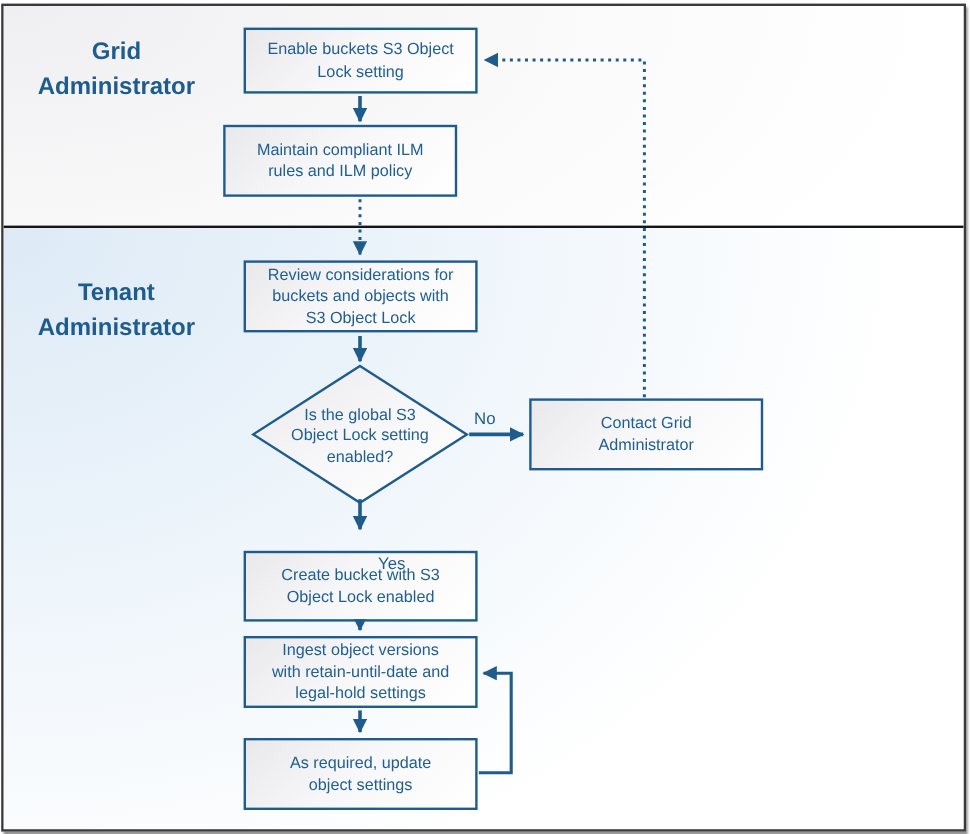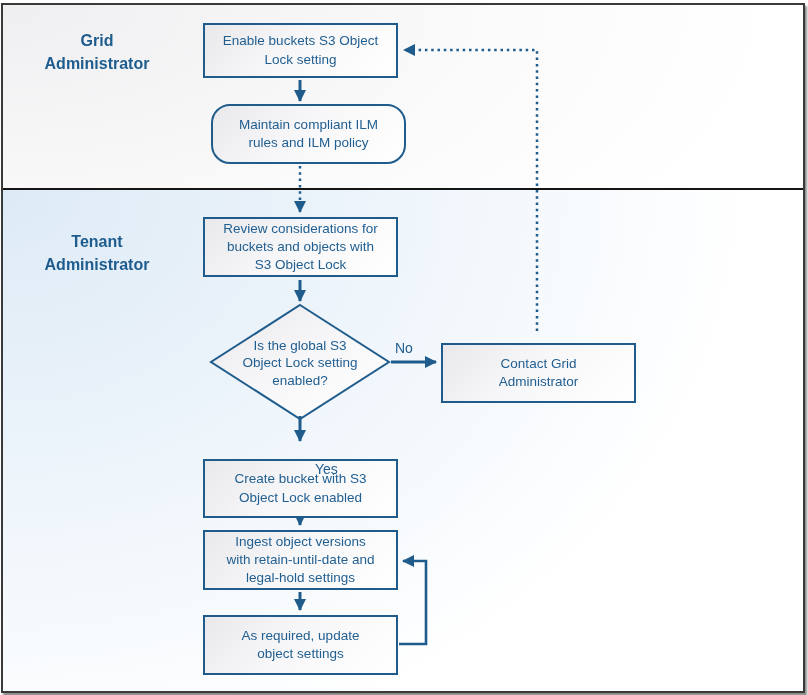--- a/index.html
+++ b/index.html
@@ -35,21 +35,21 @@
     top: 183px;
     height: 501px;
     border-top: 2px solid #151515;
     background: radial-gradient(ellipse 120% 150% at 0% 0%, #ddeaf6 0%, #eef5fb 40%, #ffffff 78%);
   }
   .lane-label {
     position: absolute;
     width: 166px;
     left: 11px;
     text-align: center;
-    font-size: 16px;
+    font-size: 20px;
     font-weight: bold;
     line-height: 1.45;
     color: #1d5c8d;
     white-space: pre-line;
   }
   .lane-label.grid { top: 24px; }
   .lane-label.tenant { top: 225px; }
 
   svg.connectors {
     position: absolute;
@@ -66,23 +66,23 @@
     font-size: 13.5px;
     line-height: 1.35;
     text-align: center;
     display: flex;
     align-items: center;
     justify-content: center;
     white-space: pre-line;
     box-sizing: border-box;
   }
   .node-enable   { left: 200px; top: 18px;  height: 55px; }
-  .node-maintain { left: 208px; top: 99px;  height: 60px; border-radius: 19px; }
+  .node-maintain { left: 183px; top: 99px;  height: 60px; }
   .node-review   { left: 200px; top: 212px; height: 60px; }
-  .node-contact  { left: 438px; top: 338px; height: 60px; }
+  .node-contact  { left: 438px; top: 327px; height: 60px; }
   .node-create   { left: 200px; top: 454px; height: 59px; }
   .node-ingest   { left: 200px; top: 525px; height: 60px; }
   .node-update   { left: 200px; top: 610px; height: 60px; }
 
   .diamond-label {
     position: absolute;
     left: 219px;
     top: 327px;
     width: 156px;
     height: 62px;

